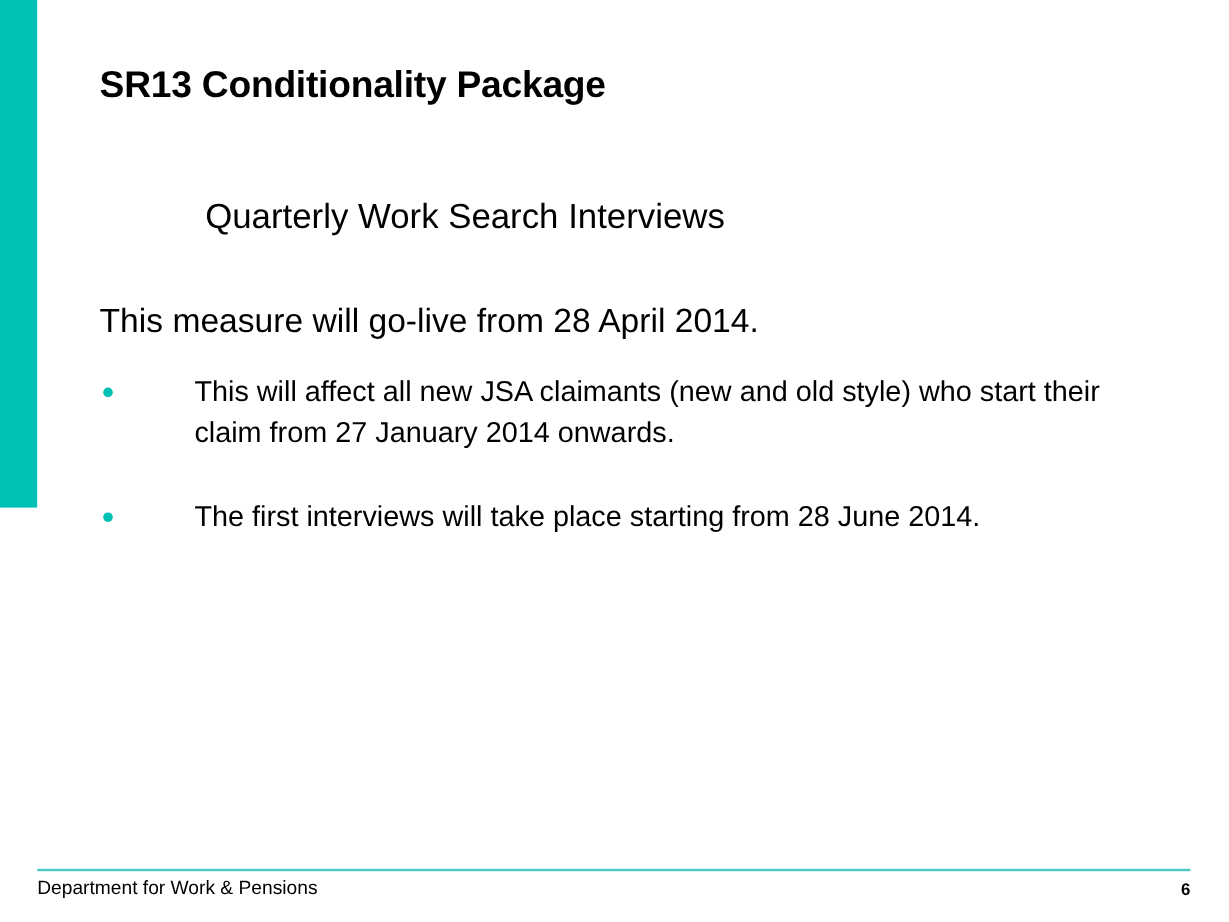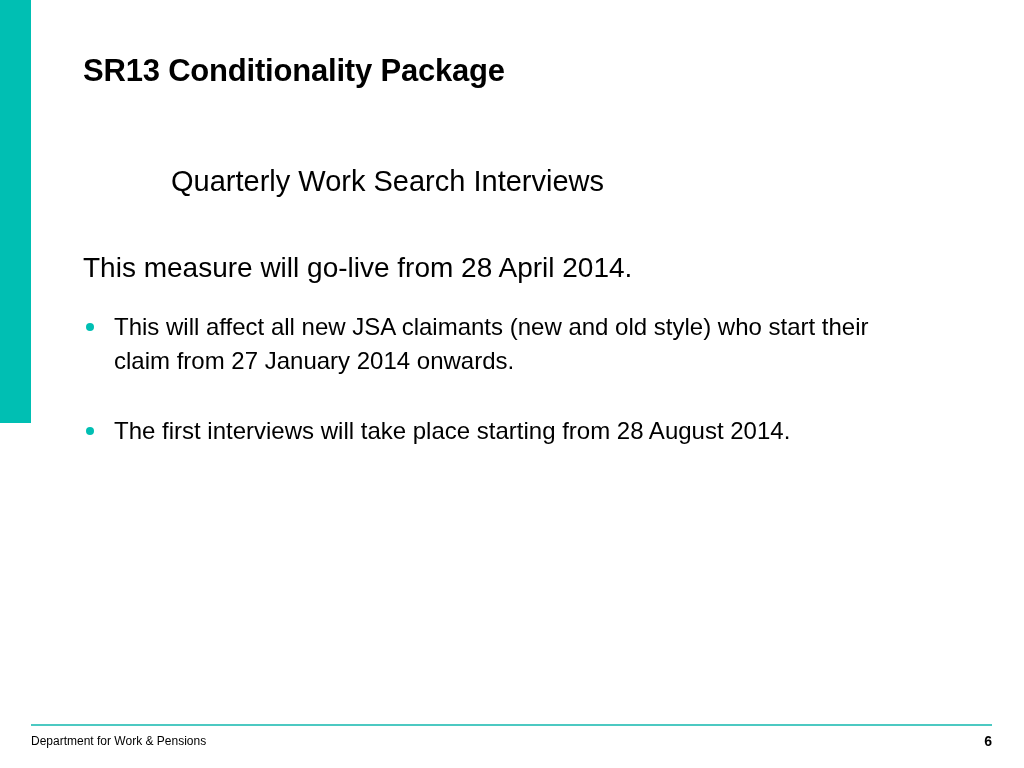--- a/index.html
+++ b/index.html
@@ -86,37 +86,38 @@
     left: 3px;
     top: 13px;
     width: 8px;
     height: 8px;
     border-radius: 50%;
     background: #00bfb3;
   }
   .bullet-item .bullet-text {
     display: block;
     max-width: 790px;
+    margin-left: 48px;
   }
   .gap-1 { height: 26px; }
 
   
   .footer-rule {
     position: absolute;
     left: 31px;
     top: 724px;
     width: 961px;
     height: 2px;
     background: #4cc9c2;
   }
   .footer-left {
     position: absolute;
     left: 31px;
     top: 733px;
-    font-size: 12px;
+    font-size: 16px;
     font-weight: normal;
     line-height: 16px;
     color: #000000;
     white-space: nowrap;
   }
   .footer-page {
     position: absolute;
     left: 962px;
     top: 732px;
     width: 30px;
@@ -147,21 +148,21 @@
     <ul class="bullet-list">
       <li class="bullet-item">
         <span class="bullet-dot"></span>
         <span class="bullet-text">This will affect all new JSA claimants (new and old style) who start their claim from 27 January 2014 onwards.</span>
       </li>
 
       <li style="height:36px"></li>
 
       <li class="bullet-item">
         <span class="bullet-dot"></span>
-        <span class="bullet-text">The first interviews will take place starting from 28 August 2014.</span>
+        <span class="bullet-text">The first interviews will take place starting from 28 June 2014.</span>
       </li>
     </ul>
 
   </div>
 
   <div class="footer-rule"></div>
 
   <div class="footer-left">Department for Work &amp; Pensions</div>
 
   <div class="footer-page">6</div>

